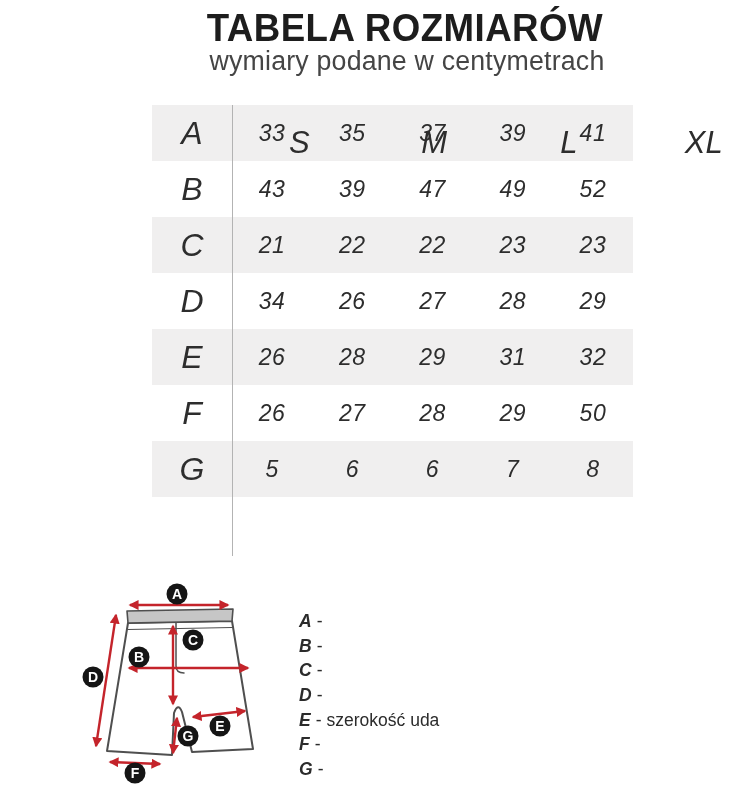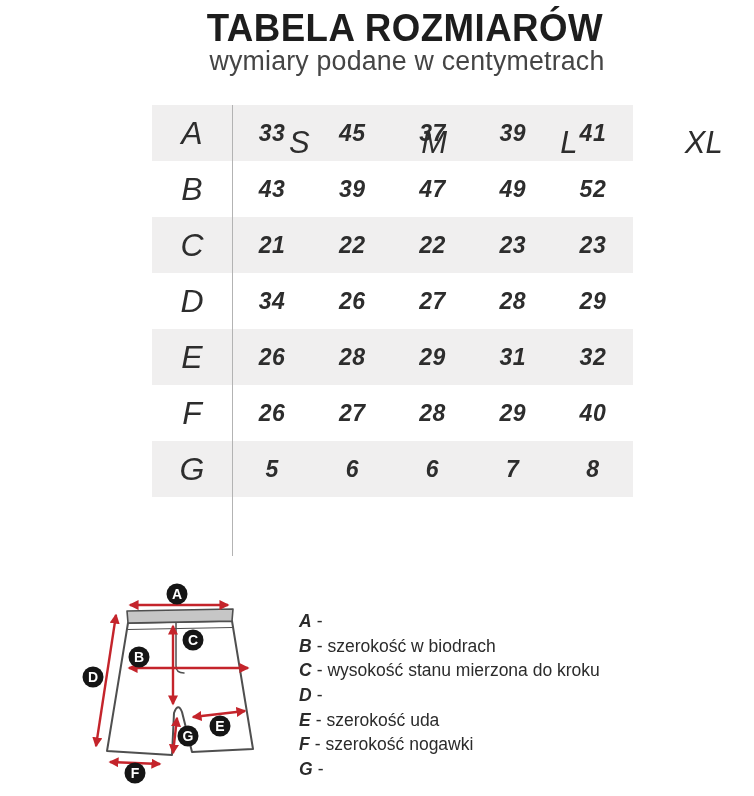--- a/index.html
+++ b/index.html
@@ -26,21 +26,21 @@
   }
 
   
   .size-table{position:absolute;left:152px;top:105px;width:481px;font-style:italic;color:#2d2d2d;}
   .st-row{display:grid;grid-template-columns:80px repeat(5,1fr);height:56px;align-items:center;}
   .st-row.header{height:59px;}
   .st-row.stripe{background:#f0efef;}
   .st-cell{text-align:center;}
   .col-head{font-size:31px;}
   .row-label{font-size:32px;}
-  .val{font-size:23px;letter-spacing:0.5px;font-weight:bold;}
+  .val{font-size:23px;letter-spacing:0.5px;}
   .v-divider{
     position:absolute;left:232px;top:105px;width:1px;height:451px;
     background:#b3b3b3;z-index:3;
   }
 
   
   .diagram{position:absolute;left:60px;top:580px;width:240px;height:216px;}
 
   
   .legend{position:absolute;left:299px;top:609px;width:360px;}
@@ -65,21 +65,21 @@
     <div class="st-cell col-head">S</div>
     <div class="st-cell col-head">M</div>
     <div class="st-cell col-head">L</div>
     <div class="st-cell col-head">XL</div>
 
   </div>
 
   <div class="st-row stripe">
     <div class="st-cell row-label">A</div>
     <div class="st-cell val">33</div>
-    <div class="st-cell val">45</div>
+    <div class="st-cell val">35</div>
     <div class="st-cell val">37</div>
     <div class="st-cell val">39</div>
     <div class="st-cell val">41</div>
   </div>
 
   <div class="st-row">
     <div class="st-cell row-label">B</div>
     <div class="st-cell val">43</div>
     <div class="st-cell val">39</div>
     <div class="st-cell val">47</div>
@@ -113,21 +113,21 @@
     <div class="st-cell val">31</div>
     <div class="st-cell val">32</div>
   </div>
 
   <div class="st-row">
     <div class="st-cell row-label">F</div>
     <div class="st-cell val">26</div>
     <div class="st-cell val">27</div>
     <div class="st-cell val">28</div>
     <div class="st-cell val">29</div>
-    <div class="st-cell val">40</div>
+    <div class="st-cell val">50</div>
   </div>
 
   <div class="st-row stripe">
     <div class="st-cell row-label">G</div>
     <div class="st-cell val">5</div>
     <div class="st-cell val">6</div>
     <div class="st-cell val">6</div>
     <div class="st-cell val">7</div>
     <div class="st-cell val">8</div>
   </div>
@@ -178,38 +178,35 @@
 </svg>
 
 <div class="legend">
   <div class="legend-item">
     <span class="legend-key">A</span>
     <span class="legend-sep">-</span>
   </div>
   <div class="legend-item">
     <span class="legend-key">B</span>
     <span class="legend-sep">-</span>
-    <span class="legend-text">szerokość w biodrach</span>
   </div>
   <div class="legend-item">
     <span class="legend-key">C</span>
     <span class="legend-sep">-</span>
-    <span class="legend-text">wysokość stanu mierzona do kroku</span>
   </div>
   <div class="legend-item">
     <span class="legend-key">D</span>
     <span class="legend-sep">-</span>
   </div>
   <div class="legend-item">
     <span class="legend-key">E</span>
     <span class="legend-sep">-</span>
     <span class="legend-text">szerokość uda</span>
   </div>
   <div class="legend-item">
     <span class="legend-key">F</span>
     <span class="legend-sep">-</span>
-    <span class="legend-text">szerokość nogawki</span>
   </div>
   <div class="legend-item">
     <span class="legend-key">G</span>
     <span class="legend-sep">-</span>
   </div>
 </div>
 
 </body></html>

